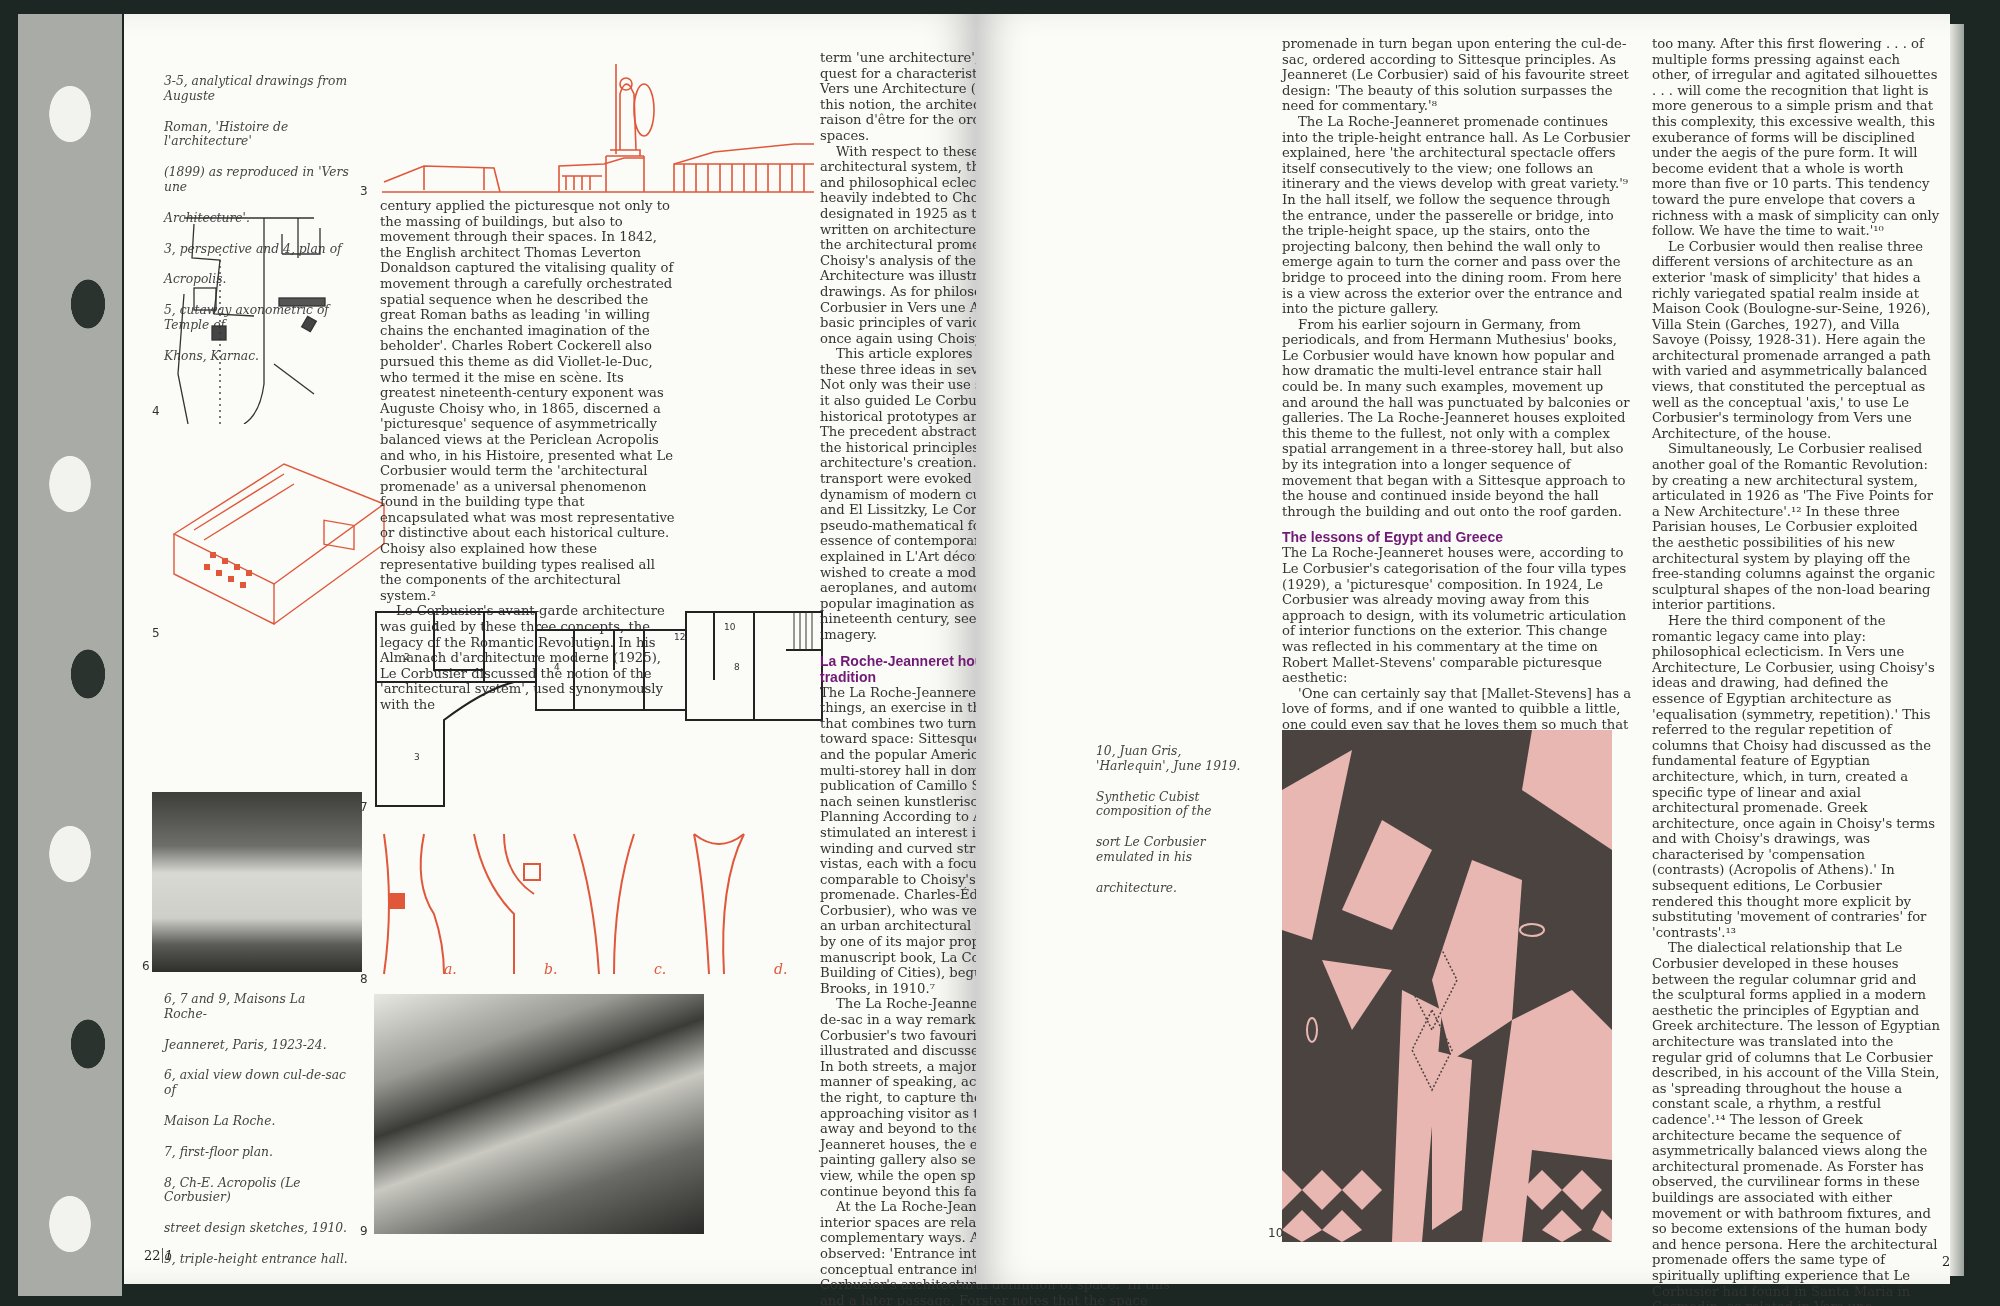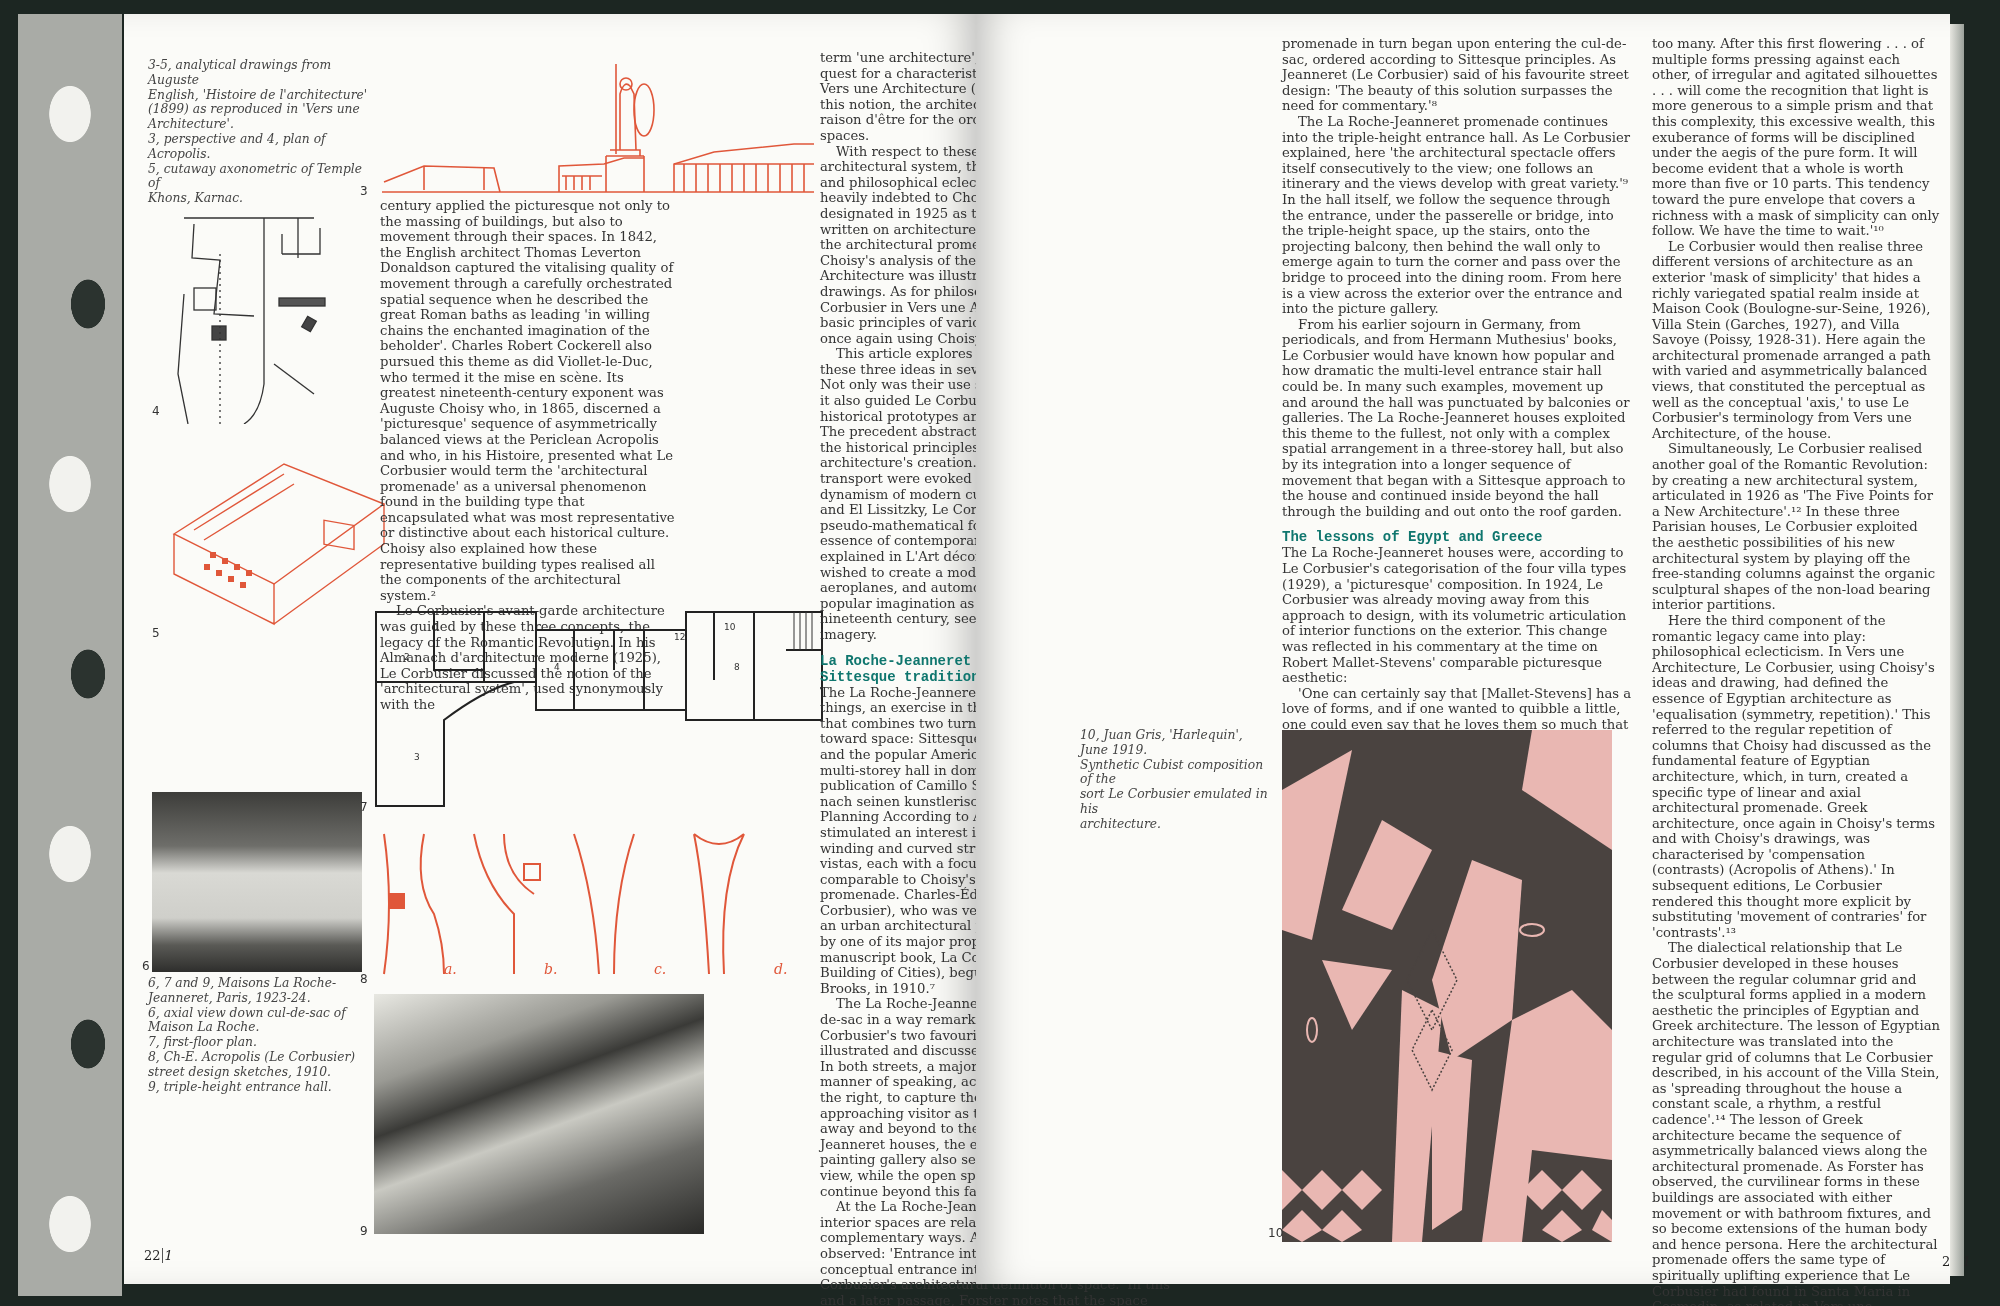--- a/index.html
+++ b/index.html
@@ -17,40 +17,40 @@
   }
   .cover-edge{position:absolute;left:0;top:0;width:2000px;height:1306px;}
   .page{position:absolute;top:14px;background:#fbfbf8;height:1270px;}
   .page-left{left:124px;width:852px;box-shadow:inset -30px 0 40px -20px rgba(0,0,0,.25);}
   .page-right{left:976px;width:974px;box-shadow:inset 30px 0 40px -20px rgba(0,0,0,.25);}
   .page-edges{position:absolute;left:1950px;top:24px;width:14px;height:1252px;background:linear-gradient(90deg,#e6e6e0,#9aa09a);}
   .col{position:absolute;font-size:13.2px;line-height:15.6px;color:#333;}
   .col p{margin:0;text-indent:16px;}
   .col p.noindent{text-indent:0;}
   .caption{position:absolute;font-style:italic;font-size:12.3px;line-height:14.8px;color:#444;}
-  .caption div{margin:0;}
-  h3.sub{font-family:Liberation Mono, monospace;font-weight:bold;font-size:14px;line-height:16px;margin:10px 0 0 0;color:#0f766e;}
+  .caption div{margin:16px;}
+  h3.sub{font-family:Liberation Sans, sans-serif;font-weight:bold;font-size:14px;line-height:16px;margin:10px 0 0 0;color:#701a75;}
   .fig{position:absolute;overflow:hidden;}
   .fignum{position:absolute;font-family:"DejaVu Sans",sans-serif;font-size:12px;color:#333;}
   .pageno{position:absolute;font-family:"DejaVu Serif",serif;font-size:13px;color:#222;}
   .pageno i{border-left:1px solid #555;padding-left:2px;margin-left:1px;}
   .red{stroke:#e0573a;fill:none;}
   .photo{background:#8a8a85;}
 </style>
 </head>
 <body>
 
 <div class="cover-edge"></div>
 <div class="endpaper"></div>
 
 <div class="page page-left">
 
   <div class="caption" style="left:24px;top:44px;width:220px;">
     <div>3-5, analytical drawings from Auguste</div>
-    <div>English, 'Histoire de l'architecture'</div>
+    <div>Roman, 'Histoire de l'architecture'</div>
     <div>(1899) as reproduced in 'Vers une</div>
     <div>Architecture'.</div>
     <div>3, perspective and 4, plan of</div>
     <div>Acropolis.</div>
     <div>5, cutaway axonometric of Temple of</div>
     <div>Khons, Karnac.</div>
   </div>
 
   <div class="fig" style="left:250px;top:50px;width:440px;height:140px;">
     <svg width="440" height="140" viewBox="0 0 440 140">

